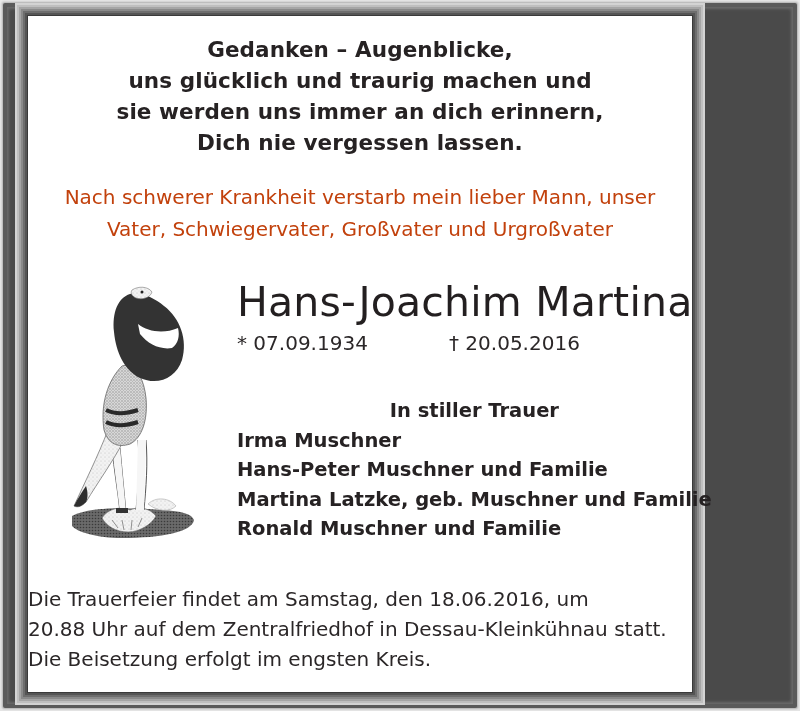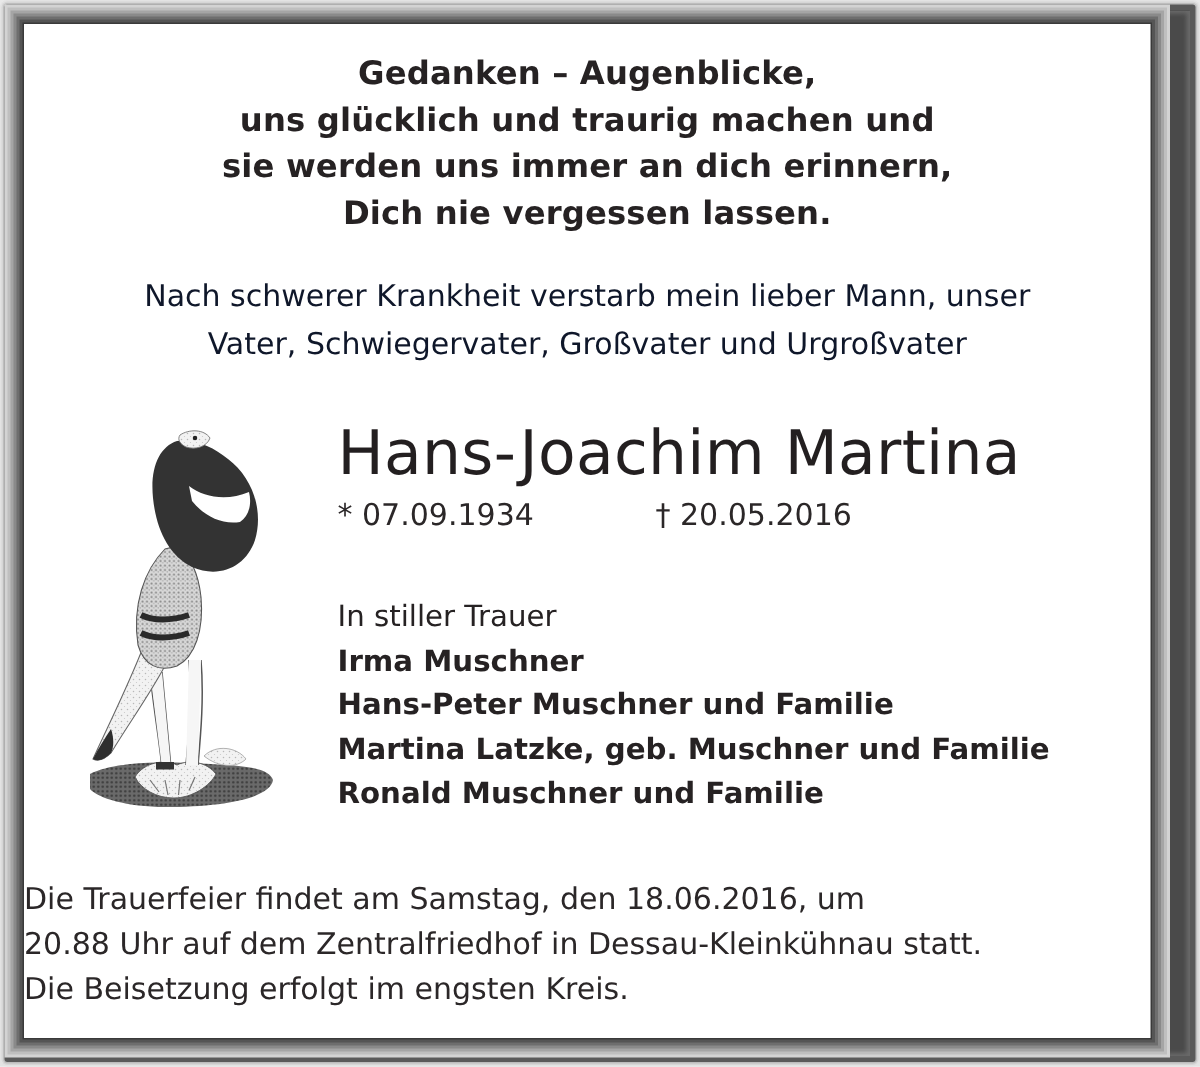--- a/index.html
+++ b/index.html
@@ -35,22 +35,22 @@
         0 0 0 3px #e3e3e3;
     }
     .frame-mid {
       position: absolute;
       left: 4px; top: 4px; right: 4px; bottom: 4px;
       background: #4a4a4a;
       box-shadow: inset 0 0 3px 2px #6a6a6a;
     }
     .paper {
       position: absolute;
-      left: 16px; top: 16px;
-      width: 751px; height: 676px;
+      left: 28px; top: 16px;
+      width: 664px; height: 676px;
       background: #ffffff;
       box-shadow:
         0 0 0 1px #3a3a3a,
         0 0 0 3px #555555,
         0 0 0 5px #6e6e6e,
         0 0 0 7px #8a8a8a,
         0 0 0 9px #a5a5a5,
         0 0 0 11px #bfbfbf,
         0 0 0 13px #d3d3d3;
     }
@@ -65,21 +65,21 @@
       letter-spacing: 0.1px;
       color: #262223;
     }
     .intro {
       position: absolute;
       left: 0; right: 0;
       top: 165px;
       text-align: center;
       font-size: 20px;
       line-height: 32px;
-      color: #0f172a;
+      color: #c2410c;
       font-weight: normal;
     }
     .bird {
       position: absolute;
       left: 24px;
       top: 264px;
       width: 150px;
       height: 262px;
     }
     .name {
@@ -105,21 +105,21 @@
     .dates .born { display: inline-block; width: 212px; }
     .dates .died { display: inline-block; }
     .mourners {
       position: absolute;
       left: 209px;
       top: 380px;
       font-size: 19.5px;
       line-height: 29.5px;
       color: #262223;
     }
-    .mourners .label { font-weight: normal; }
+    .mourners .label { font-weight: bold; text-align: center; }
     .mourners .m { font-weight: bold; white-space: nowrap; }
     .footer {
       position: absolute;
       left: 0; right: 0;
       top: 568px;
       font-size: 20px;
       line-height: 30px;
       color: #2b2728;
     }
   </style>

